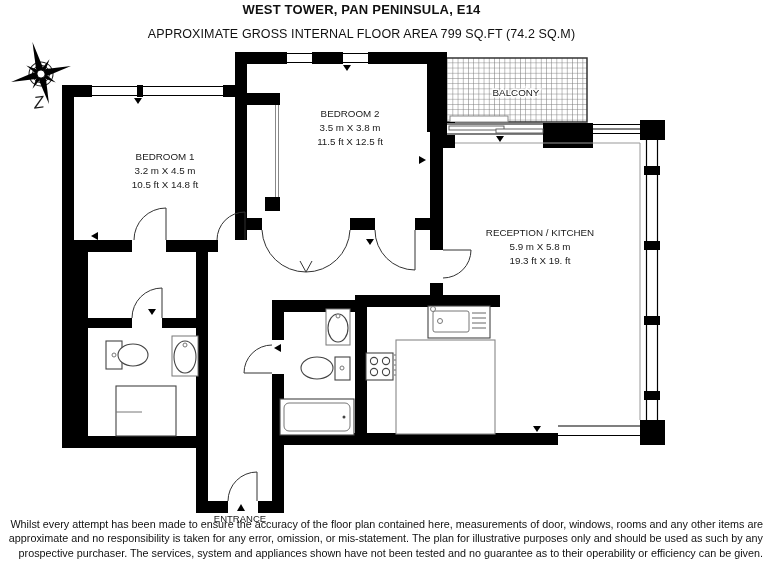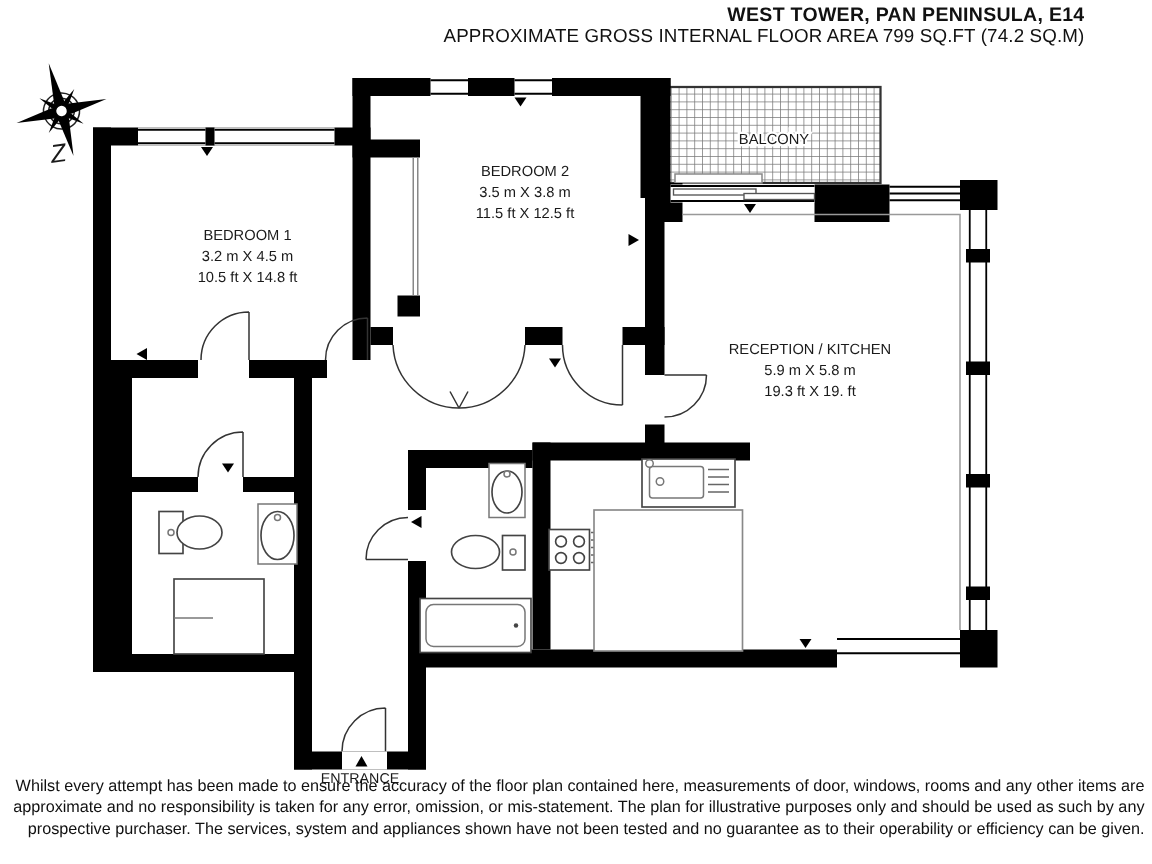--- a/index.html
+++ b/index.html
@@ -1,20 +1,20 @@
 <!DOCTYPE html>
 <html><head>
 <meta charset="utf-8">
 <style>
   html,body{margin:0;padding:0;background:#fff;}
   .page{position:relative;width:768px;height:576px;background:#fff;overflow:hidden;
         font-family:"Liberation Sans", sans-serif;color:#111;}
-  .hdr{position:absolute;top:2px;left:0;width:723px;text-align:right;}
+  .hdr{position:absolute;top:2px;left:0;width:723px;text-align:center;}
   .hdr .t1{font-size:13px;font-weight:bold;letter-spacing:.2px;}
-  .hdr .t2{font-size:12.5px;margin-top:0;letter-spacing:.1px;}
+  .hdr .t2{font-size:12.5px;margin-top:10px;letter-spacing:.1px;}
   .ftr{position:absolute;top:517px;left:5px;width:758px;text-align:right;
        font-size:10.8px;line-height:1.33;color:#111;}
   svg{position:absolute;top:0;left:0;}
   svg text{font-family:"Liberation Sans", sans-serif;fill:#1a1a1a;}
   .rl{font-size:9.8px;}
   .wall{fill:#000;}
   .thin{stroke:#000;stroke-width:1.2;fill:none;}
   .gray{stroke:#999;stroke-width:1;fill:none;}
   .fix{stroke:#444;stroke-width:1.1;fill:#fff;}
   .fix2{stroke:#777;stroke-width:1;fill:#fff;}

